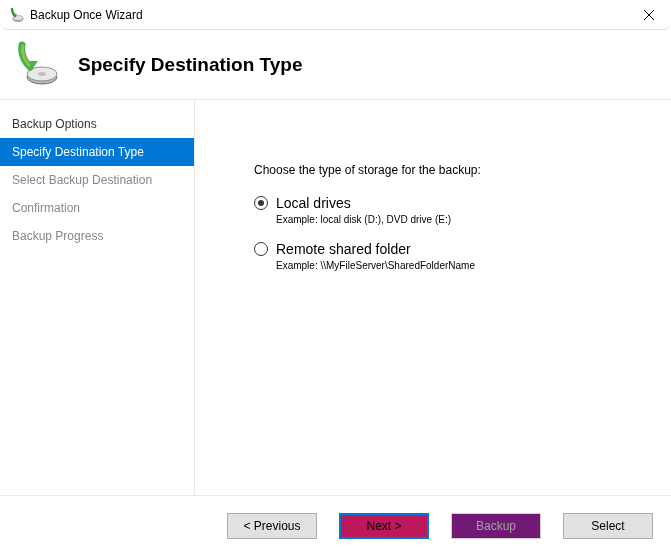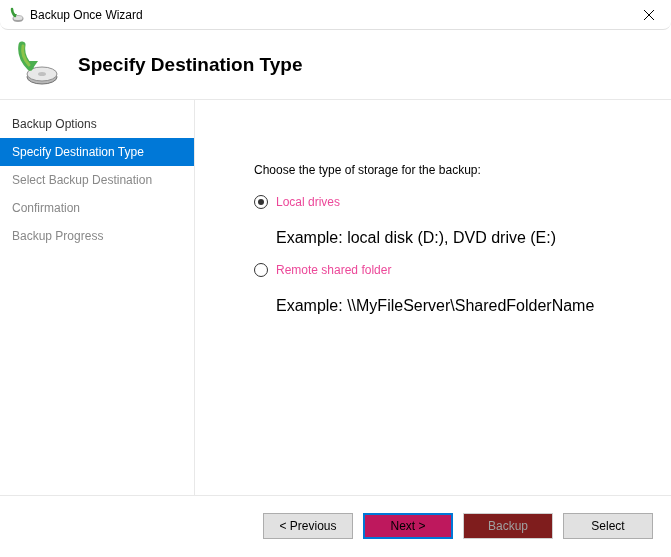--- a/index.html
+++ b/index.html
@@ -124,55 +124,55 @@
       flex-shrink: 0;
     }
     .radio-circle.checked::after {
       content: '';
       width: 6px;
       height: 6px;
       background: #333;
       border-radius: 50%;
     }
     .radio-label {
-      font-size: 12px;
-      color: #ec4899;
+      font-size: 14px;
+      color: #000000;
     }
     .radio-example {
-      font-size: 16px;
+      font-size: 10px;
       color: #000;
       margin-left: 22px;
-      margin-top: 20px;
+      margin-top: 3px;
     }
     .footer {
       height: 60px;
       border-top: 1px solid #e8e8e8;
       display: flex;
       align-items: center;
       justify-content: flex-end;
       padding: 0 18px;
-      gap: 10px;
+      gap: 22px;
     }
     .btn {
       min-width: 90px;
       height: 26px;
       border: 1px solid #adadad;
       background: #e1e1e1;
       font-size: 12px;
       color: #000;
       cursor: pointer;
       font-family: inherit;
     }
     .btn.primary {
       border: 2px solid #0078d7;
       background: #be185d;
     }
     .btn:disabled {
       color: #a0a0a0;
-      background: #7f1d1d;
+      background: #701a75;
       border-color: #d0d0d0;
       cursor: default;
     }
   </style>
 </head>
 <body>
 
 <div class="titlebar">
   <span class="titlebar-icon">
     <svg width="16" height="16" viewBox="0 0 16 16">

